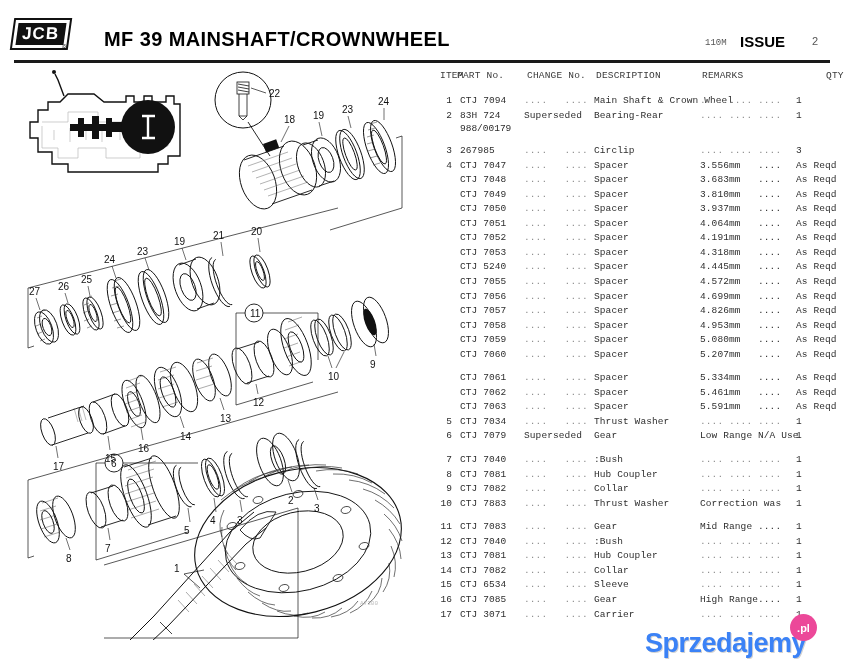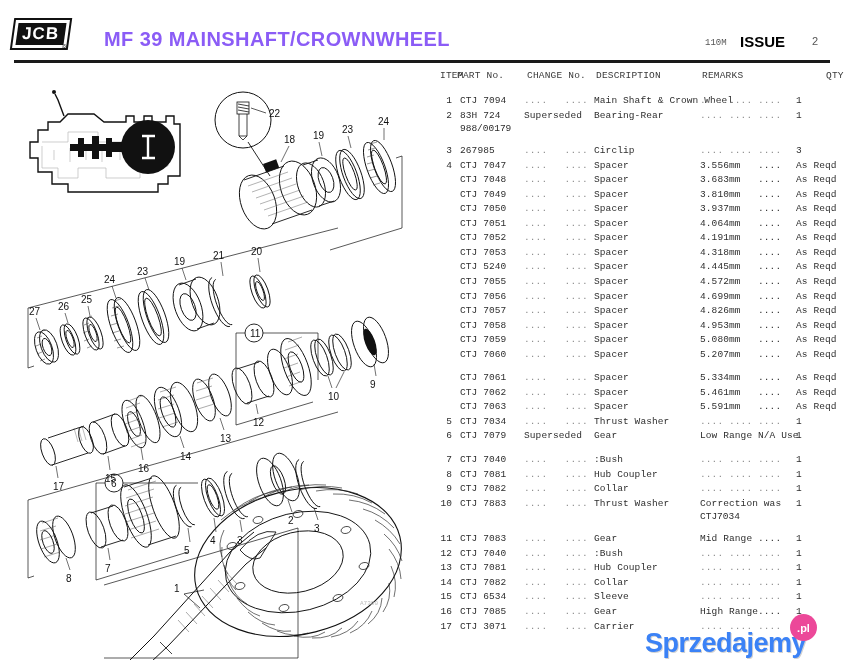--- a/index.html
+++ b/index.html
@@ -30,21 +30,21 @@
   #logo-text{
     color:#fff;font-weight:bold;font-size:17px;letter-spacing:1px;
     font-family:"Liberation Sans",sans-serif;
     transform:skewX(4deg);
   }
   #logo-r{
     position:absolute;left:62px;top:44px;font-size:7px;color:#111;
   }
   #doc-title{
     position:absolute;left:104px;top:28px;
-    font-size:20px;font-weight:bold;color:#8b5cf6;
+    font-size:20px;font-weight:bold;color:#000000;
     letter-spacing:0.4px;
     font-family:"Liberation Sans",sans-serif;
     white-space:nowrap;
   }
   #model-code{
     position:absolute;left:705px;top:38px;
     font-size:9px;color:#555;
     font-family:"Liberation Mono",monospace;
   }
   #issue-label{
@@ -54,21 +54,21 @@
   #issue-number{
     position:absolute;left:812px;top:35px;
     font-size:11px;color:#555;
   }
   #header-rule{
     position:absolute;left:14px;top:60px;width:816px;height:3px;background:#1a1a1a;
   }
 
   
   #diagram-panel{
-    position:absolute;left:8px;top:80px;width:404px;height:580px;
+    position:absolute;left:8px;top:60px;width:404px;height:580px;
   }
   #diagram-svg{position:absolute;left:0;top:0;}
 
   
   #table-panel{
     position:absolute;left:424px;top:70px;width:414px;height:578px;
     font-family:"Liberation Mono",monospace;
     color:#2b2b2b;
   }
   .thead{
@@ -790,23 +790,20 @@
         <span class="f-qty">1</span>
       </div>
       <div class="row">
         <span class="f-item">10</span>
         <span class="f-part">CTJ 7883</span>
         <span class="f-change dots">....   ....</span>
         <span class="f-desc">Thrust Washer</span>
         <span class="f-rem">Correction was</span>
         <span class="f-qty">1</span>
       </div>
-      <div class="cont">
-        <span class="f-rem">CTJ7034</span>
-      </div>
       <div class="row gap">
         <span class="f-item">11</span>
         <span class="f-part">CTJ 7083</span>
         <span class="f-change dots">....   ....</span>
         <span class="f-desc">Gear</span>
         <span class="f-rem">Mid Range ....</span>
         <span class="f-qty">1</span>
       </div>
       <div class="row">
         <span class="f-item">12</span>

